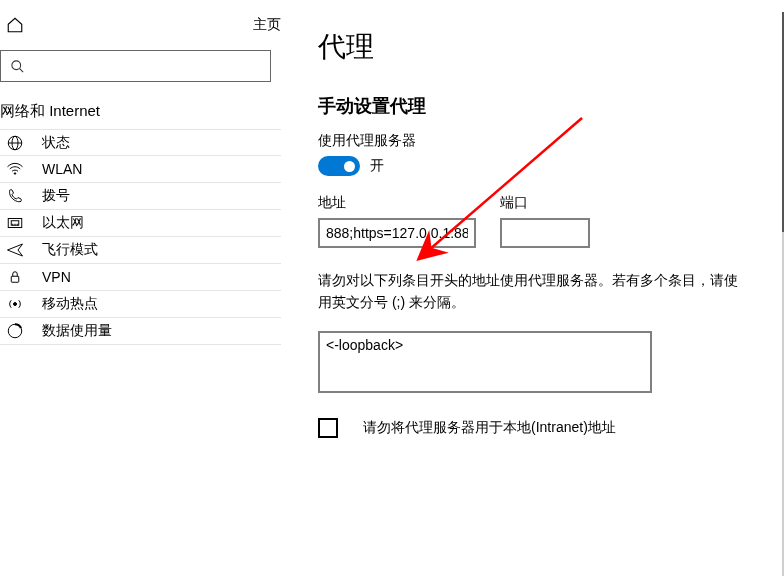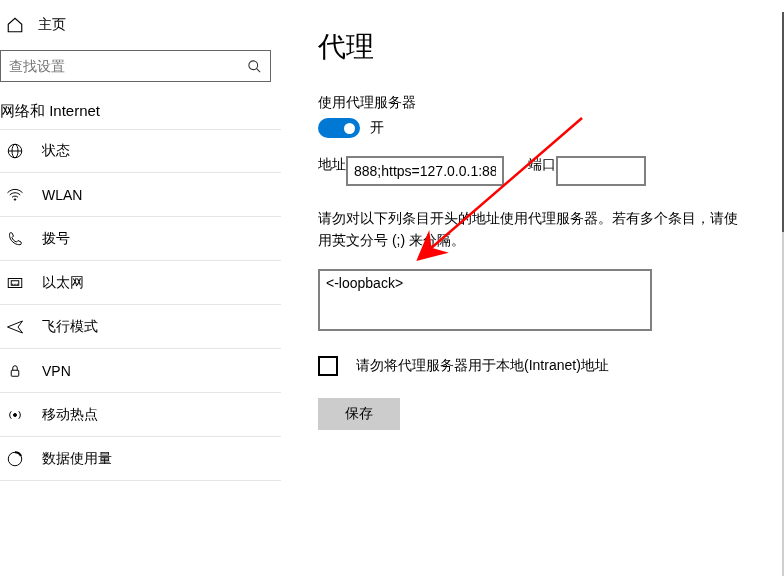--- a/index.html
+++ b/index.html
@@ -1,43 +1,43 @@
 <!DOCTYPE html>
 <html><head>
   <meta charset="utf-8">
   <style>
     * { margin: 0; padding: 0; box-sizing: border-box; }
     body { font-family: "Microsoft YaHei", "Segoe UI", sans-serif; font-size: 14px; color: #000; background: #fff; width: 784px; height: 576px; overflow: hidden; position: relative; }
     .container { display: flex; height: 100%; }
     .sidebar { width: 282px; border-right: 1px solid transparent; padding-top: 12px; }
-    .home-row { display: flex; align-items: center; gap: 14px; padding: 4px 0 16px 6px; }
+    .home-row { display: flex; align-items: center; gap: 14px; padding: 4px 0 16px 6px; justify-content: space-between; }
     .home-row .icon { width: 18px; height: 18px; display: flex; align-items: center; justify-content: center; }
     .search-box { display: flex; align-items: center; border: 1px solid #666; height: 32px; margin: 0 10px 18px 0; padding: 0 8px; }
     .search-box input { flex: 1; border: none; outline: none; font-size: 14px; font-family: inherit; background: transparent; }
     .search-box .icon { width: 16px; height: 16px; display: flex; align-items: center; justify-content: center; }
     .category { font-weight: 400; font-size: 15px; padding: 2px 0 8px 0; }
     .nav-list { list-style: none; }
-    .nav-item { display: flex; align-items: center; gap: 18px; height: 44px; padding-left: 6px; border-bottom: 1px solid #e5e5e5; cursor: pointer; }
+    .nav-item { display: flex; align-items: center; gap: 18px; height: 27px; padding-left: 6px; border-bottom: 1px solid #e5e5e5; cursor: pointer; }
     .nav-item:first-child { border-top: 1px solid #e5e5e5; }
     .nav-item .icon { width: 18px; height: 18px; display: flex; align-items: center; justify-content: center; flex-shrink: 0; }
     .main { flex: 1; padding: 28px 26px 0 36px; position: relative; }
     .page-title { font-size: 28px; font-weight: 400; margin-bottom: 28px; }
     .section-title { font-size: 18px; font-weight: 600; margin-bottom: 14px; }
     .desc { font-size: 14px; line-height: 1.55; margin-bottom: 18px; max-width: 420px; }
     .field-label { font-size: 14px; margin-bottom: 6px; }
     .toggle-row { display: flex; align-items: center; gap: 10px; margin-bottom: 18px; }
     .toggle { position: relative; width: 42px; height: 20px; border-radius: 10px; background: #0078d4; cursor: pointer; }
     .toggle .knob { position: absolute; width: 11px; height: 11px; border-radius: 50%; background: #fff; top: 4.5px; right: 5px; }
     .addr-row { display: flex; gap: 24px; margin-bottom: 22px; }
-    .field-col { display: flex; flex-direction: row; }
+    .field-col { display: flex; flex-direction: column; }
     .text-input { border: 2px solid #808080; height: 30px; padding: 0 6px; font-family: inherit; font-size: 14px; outline: none; }
     .addr-input { width: 158px; }
     .port-input { width: 90px; }
     .bypass-area { border: 2px solid #808080; height: 62px; width: 334px; padding: 4px 6px; font-family: inherit; font-size: 14px; resize: none; outline: none; margin-bottom: 22px; }
-    .checkbox-row { display: flex; align-items: center; gap: 18px; margin-bottom: 22px; }
+    .checkbox-row { display: flex; align-items: center; gap: 25px; margin-bottom: 22px; }
     .checkbox { width: 20px; height: 20px; border: 2px solid #000; cursor: pointer; }
     .save-btn { background: #ccc; border: none; height: 32px; width: 82px; font-family: inherit; font-size: 14px; cursor: pointer; }
     .arrow-svg { position: absolute; pointer-events: none; }
     .right-border { position: absolute; right: 0; top: 12px; bottom: 0; width: 2px; background: #cfcfcf; }
     .right-border::after { content: ""; position: absolute; right: 0; top: 0; width: 2px; height: 220px; background: #555; }
   </style>
 </head>
 <body>
 
 <div class="container">
@@ -45,21 +45,20 @@
     <div class="home-row">
       <span class="icon">
         <svg width="18" height="18" viewBox="0 0 24 24" fill="none" stroke="#000" stroke-width="1.5">
             <path d="M3 11 L12 3 L21 11 V21 H3 Z"></path>
           </svg>
       </span>
       <span>主页</span>
     </div>
 
     <div class="search-box">
-      <input type="text" placeholder="查找设置" style="">
       <span class="icon">
         <svg width="15" height="15" viewBox="0 0 24 24" fill="none" stroke="#333" stroke-width="1.7">
             <circle cx="10" cy="10" r="7"></circle>
             <line x1="15" y1="15" x2="21" y2="21"></line>
           </svg>
       </span>
     </div>
 
     <div class="category">网络和 Internet</div>
 
@@ -139,20 +138,21 @@
               <path d="M12 3 a9 9 0 0 1 8 5" stroke-width="3"></path>
             </svg>
         </span>
         <span>数据使用量</span>
       </li>
     </ul>
   </aside>
 
   <main class="main">
     <h1 class="page-title">代理</h1>
+    <h2 class="section-title">手动设置代理</h2>
 
     <div class="field-label">使用代理服务器</div>
     <div class="toggle-row">
       <div class="toggle">
           <div class="knob"></div>
         </div>
       <span>开</span>
     </div>
 
     <div class="addr-row">
@@ -167,21 +167,20 @@
     </div>
 
     <p class="desc">请勿对以下列条目开头的地址使用代理服务器。若有多个条目，请使用英文分号 (;) 来分隔。</p>
     <textarea class="bypass-area" style="">&lt;-loopback&gt;</textarea>
 
     <div class="checkbox-row">
       <div class="checkbox"></div>
       <span>请勿将代理服务器用于本地(Intranet)地址</span>
     </div>
 
-    <button class="save-btn">保存</button>
 
     <svg class="arrow-svg" width="200" height="180" style="left:120px; top:110px;">
       <defs>
         <marker id="ah" markerWidth="12" markerHeight="12" refX="9" refY="6" orient="auto">
           <path d="M0,0 L12,6 L0,12 L4,6 Z" fill="#ff0000"></path>
         </marker>
       </defs>
       <line x1="180" y1="8" x2="20" y2="146" stroke="#ff0000" stroke-width="2.5" marker-end="url(#ah)"></line>
     </svg>
   </main>

